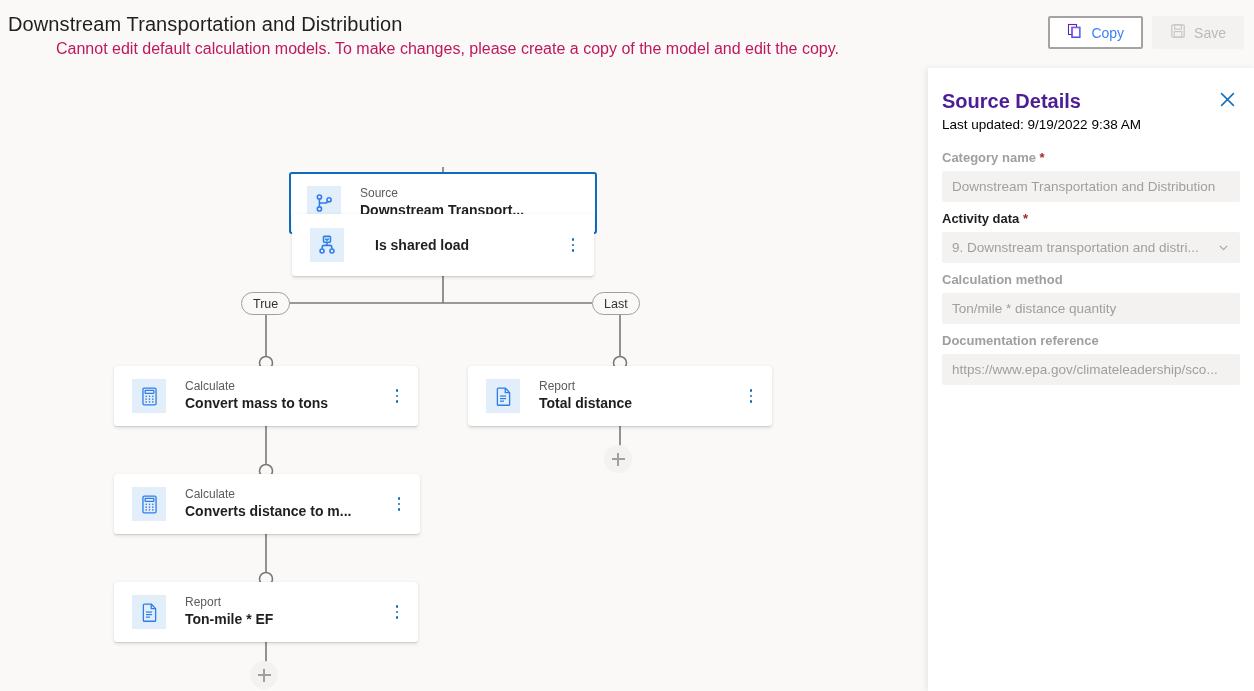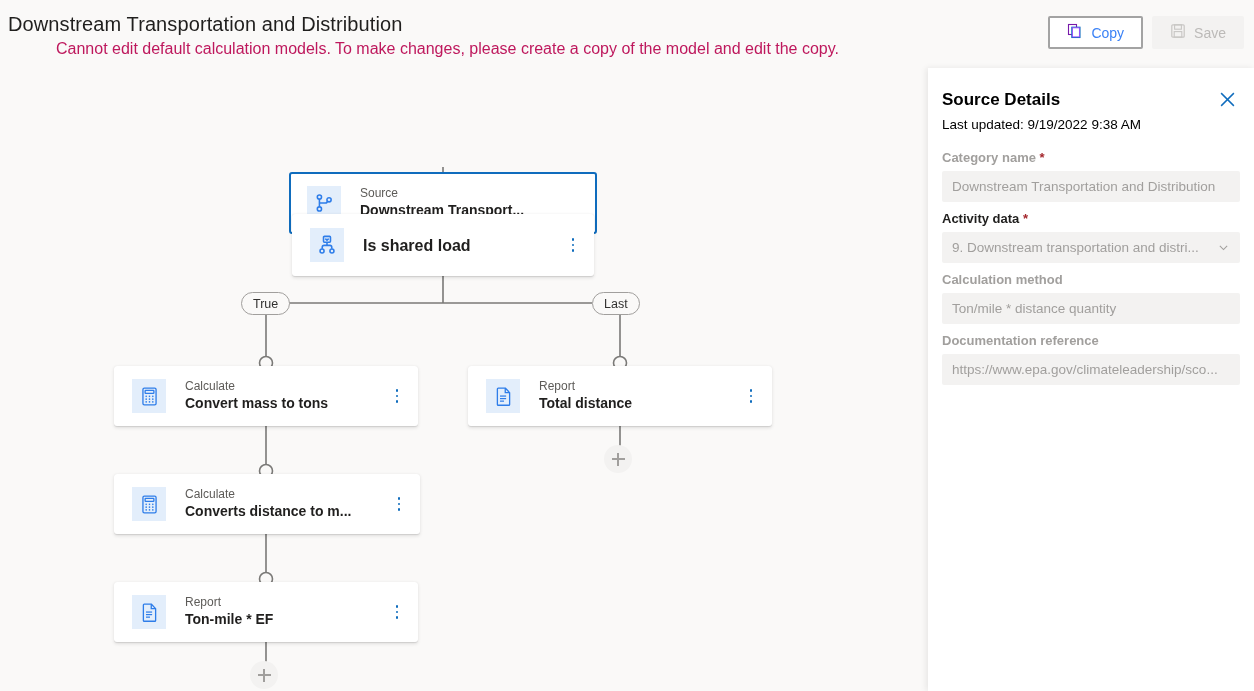--- a/index.html
+++ b/index.html
@@ -44,21 +44,21 @@
   }
   .node.selected { border: 2px solid #0f6cbd; box-shadow: none; }
   .node .nicon {
     width: 34px; height: 34px; margin-left: 18px; flex: 0 0 34px;
     background: #e3eefb; display: flex; align-items: center; justify-content: center;
   }
   .node.selected .nicon { margin-left: 16px; }
   .node .ntext { margin-left: 19px; flex: 1 1 auto; min-width: 0; }
   .node .ntype { font-size: 12px; color: #5d5b58; line-height: 15px; }
   .node .ntitle { font-size: 14px; color: #201f1e; font-weight: bold; line-height: 19px; white-space: nowrap; overflow: hidden; }
-  .node.title-only .ntitle { font-size: 16px; }
+  .node.title-only .ntitle { font-size: 14px; margin-left: 12px; }
   .node .kebab {
     flex: 0 0 auto; width: 26px; height: 36px; margin-right: 8px;
     display: flex; flex-direction: column; align-items: center; justify-content: center; gap: 3px;
     cursor: pointer; border-radius: 2px;
   }
   .node .kebab i { width: 2.5px; height: 2.5px; border-radius: 50%; background: #0f6cbd; display: block; }
 
   
   .pill {
     position: absolute; height: 23px; padding: 0 11px;
@@ -75,21 +75,21 @@
   .plusbtn:before, .plusbtn:after { content: ""; position: absolute; background: #a19f9d; }
   .plusbtn:before { width: 13px; height: 1.6px; }
   .plusbtn:after { width: 1.6px; height: 13px; }
 
   
   #panel {
     position: absolute; right: 0; top: 68px; width: 326px; height: 623px;
     background: #ffffff; box-shadow: -2px 0 6px rgba(0,0,0,.08);
     padding: 0 14px;
   }
-  #panel-title { position: absolute; left: 14px; top: 22px; font-size: 17px; font-weight: bold; color: #000000; }
+  #panel-title { position: absolute; left: 14px; top: 22px; font-size: 20px; font-weight: bold; color: #4c1d95; }
   #panel-close { position: absolute; right: 14px; top: 18px; width: 26px; height: 26px; display: flex; align-items: center; justify-content: center; cursor: pointer; }
   #panel-updated { position: absolute; left: 14px; top: 49px; font-size: 13.5px; color: #000000; }
 
   .field { position: absolute; left: 14px; width: 298px; }
   .flabel { font-size: 13px; font-weight: bold; margin-bottom: 6px; display: block; }
   .flabel.muted { color: #a19f9d; font-weight: bold; }
   .flabel.dark { color: #201f1e; }
   .flabel .req { color: #a4262c; font-weight: bold; }
   .fbox {
     height: 31px; background: #f3f2f1; border: 1px solid transparent; border-radius: 2px;

